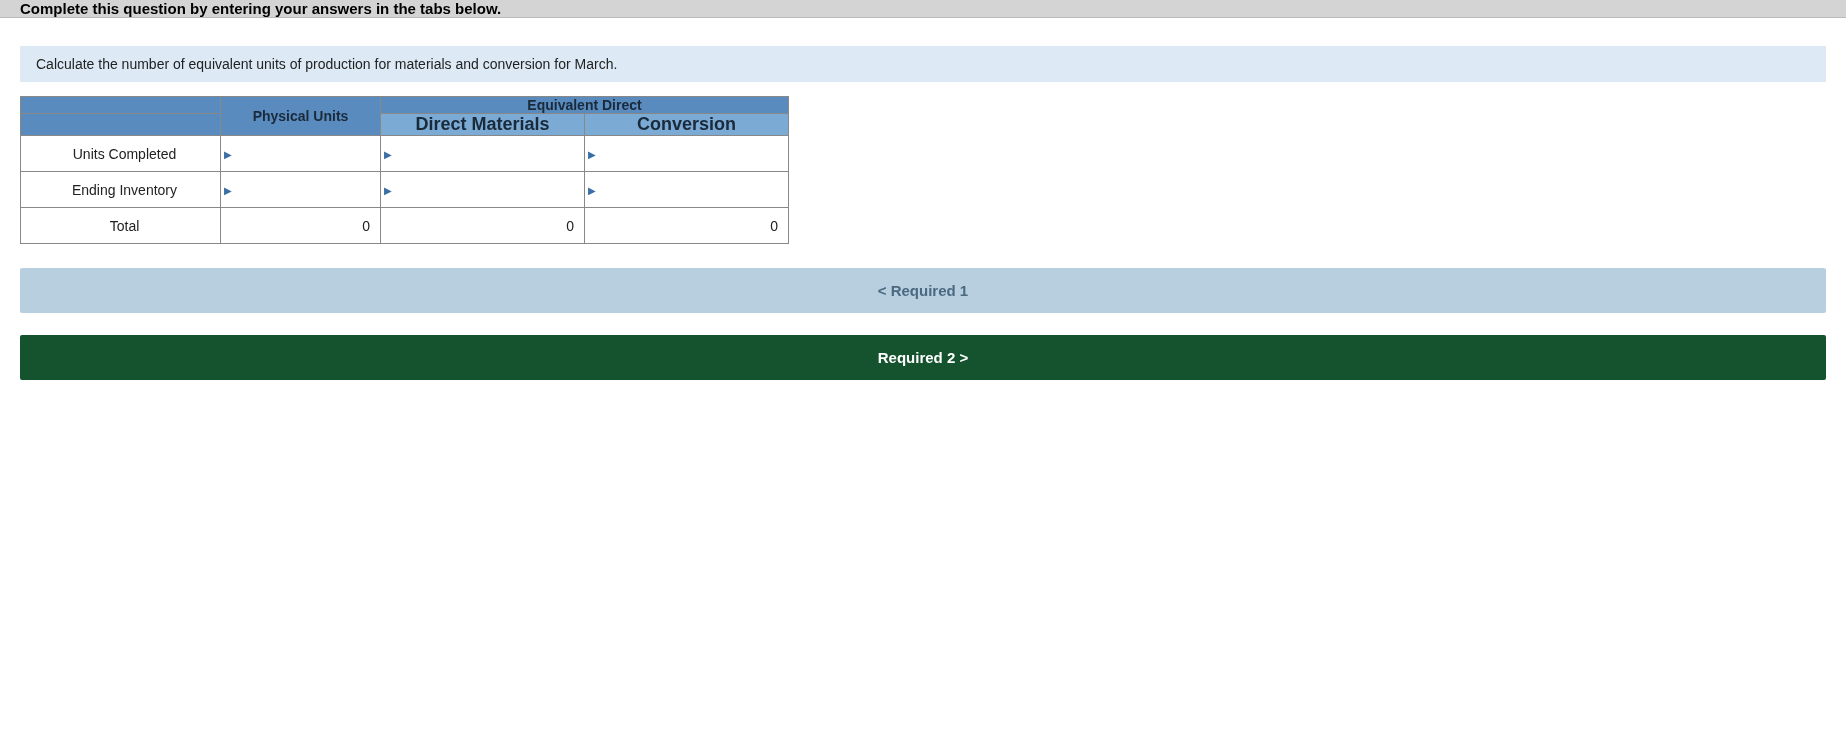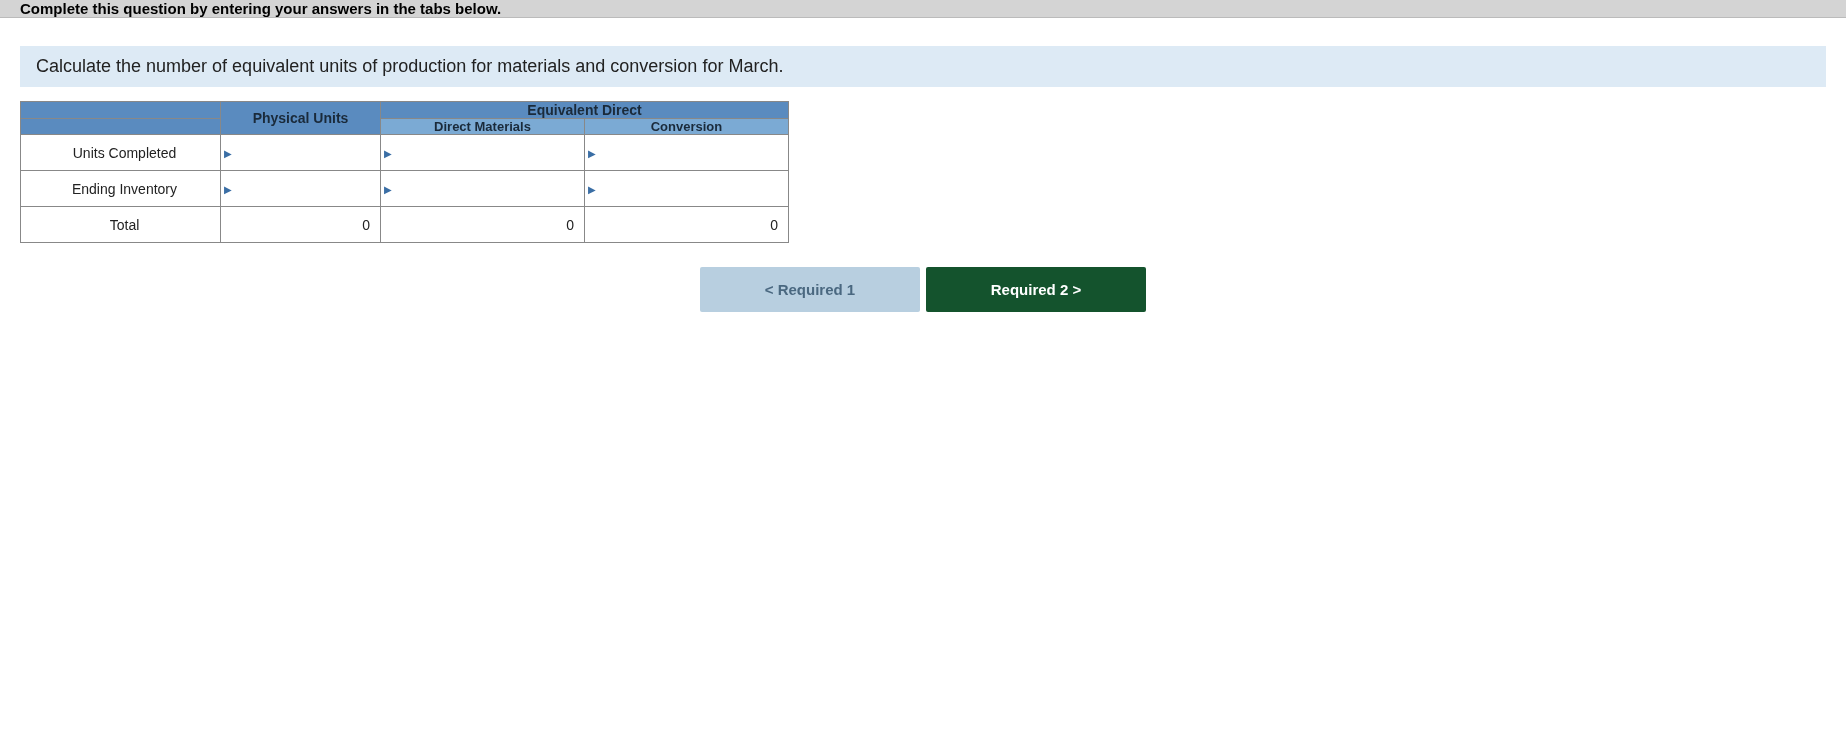--- a/index.html
+++ b/index.html
@@ -54,21 +54,21 @@
       border-bottom: 2px solid #fff;
       margin-bottom: -2px;
       z-index: 1;
       position: relative;
     }
 
     .question-desc {
       background: #ddeaf5;
       padding: 10px 16px;
       margin-top: 12px;
-      font-size: 18px;
+      font-size: 14px;
       color: #222;
       border: none;
     }
 
     .table-section {
       margin-top: 14px;
     }
 
     table.main-table {
       border-collapse: collapse;
@@ -88,21 +88,21 @@
       color: #1a2a3a;
       font-weight: bold;
       font-size: 14px;
       padding: 6px 10px;
     }
 
     .header-row-sub th {
       background: #7baad4;
       color: #1a2a3a;
       font-weight: bold;
-      font-size: 13px;
+      font-size: 18px;
       padding: 6px 10px;
       margin-left: 24px;
     }
 
     .data-row td {
       background: #fff;
       font-size: 14px;
       height: 36px;
     }
 
@@ -145,23 +145,23 @@
       text-align: right;
       padding-right: 6px;
       padding-left: 16px;
       font-size: 14px;
       background: transparent;
       min-height: 34px;
     }
 
     .bottom-nav {
       display: flex;
-      flex-direction: row;
-      justify-content: center;
-      gap: 6px;
+      flex-direction: column;
+      justify-content: space-between;
+      gap: 22px;
       margin-top: 24px;
     }
 
     .nav-btn {
       padding: 14px 40px;
       font-size: 15px;
       font-weight: bold;
       cursor: pointer;
       border: none;
       border-radius: 2px;

